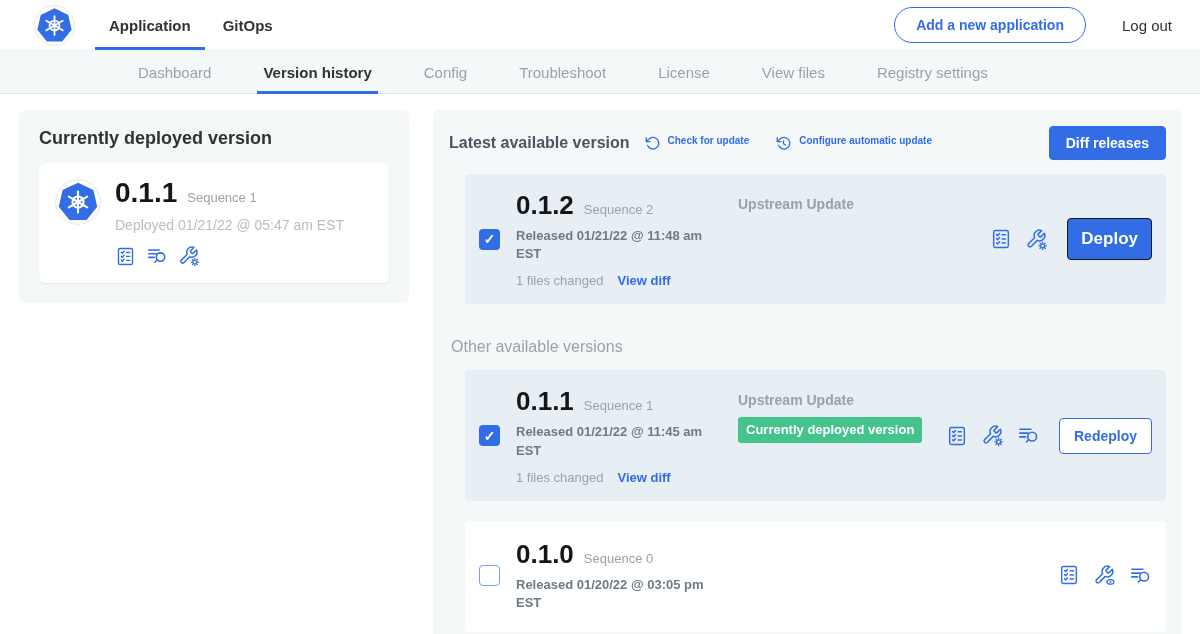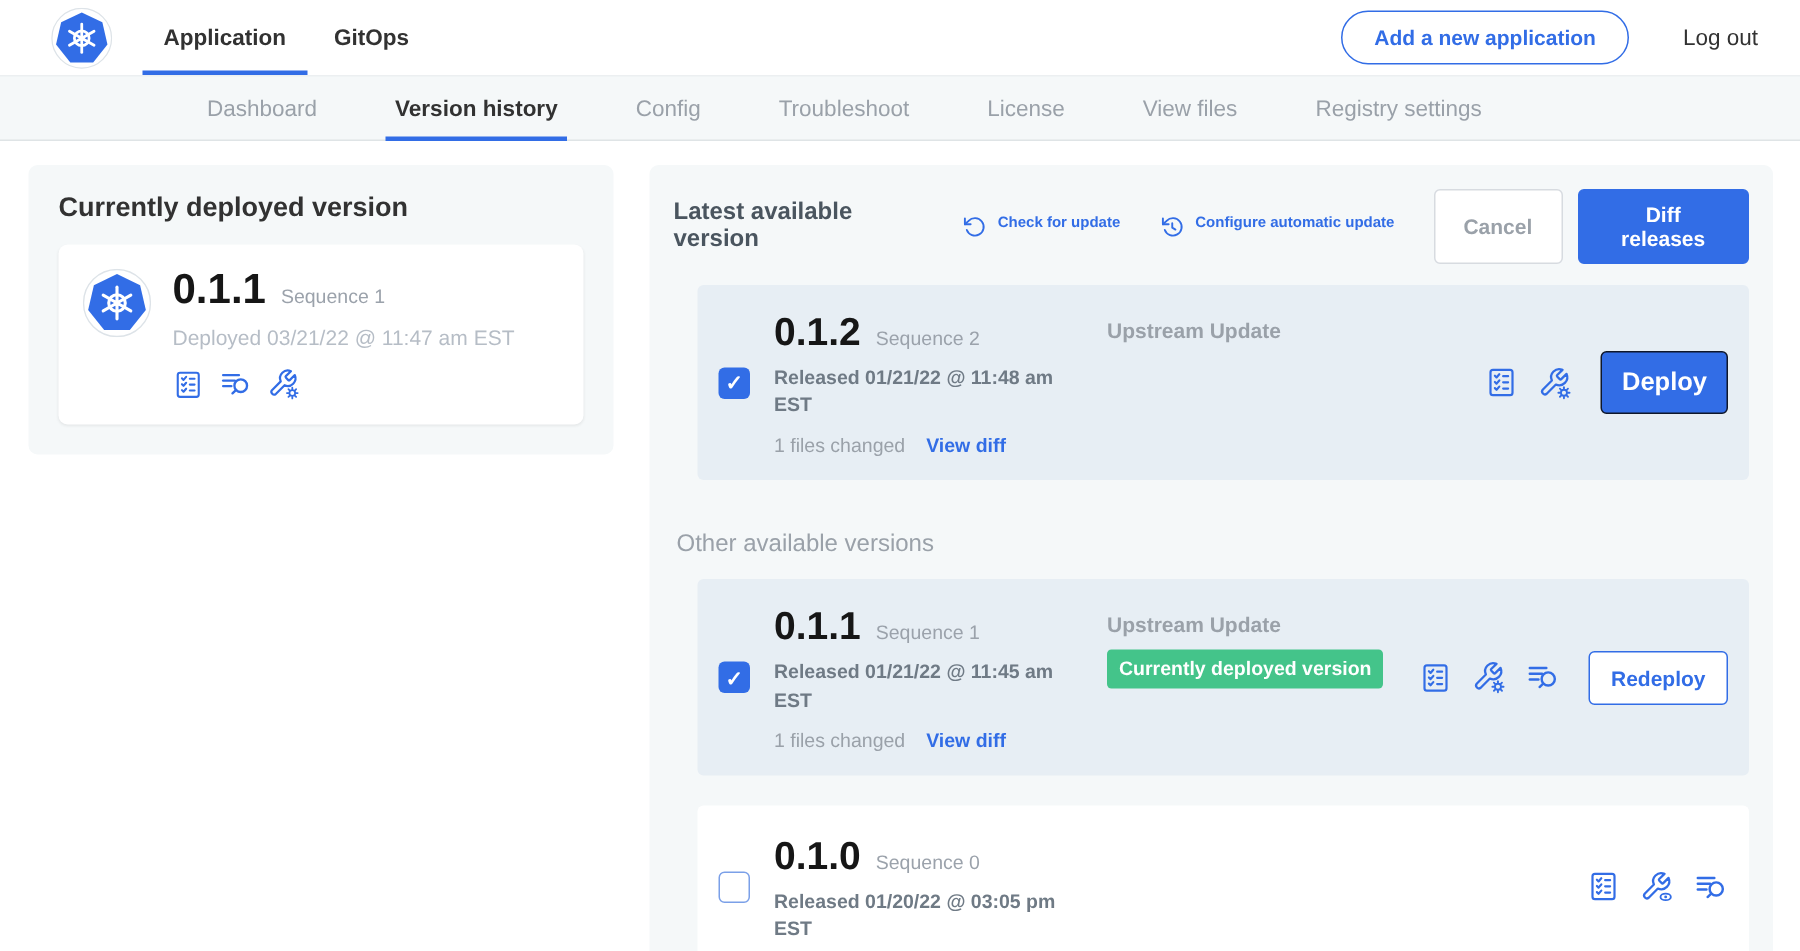--- a/index.html
+++ b/index.html
@@ -199,21 +199,21 @@
         <div class="dep-logo">
           <svg class="icon" width="46" height="46">
               <use href="#i-k8s"></use>
             </svg>
         </div>
         <div>
           <div class="ver-line">
             <span class="ver-big">0.1.1</span>
             <span class="seq">Sequence 1</span>
           </div>
-          <div class="dep-meta">Deployed 03/21/22 @ 11:47 am EST</div>
+          <div class="dep-meta">Deployed 01/21/22 @ 05:47 am EST</div>
           <div class="icon-row">
             <span class="icon-btn">
                 <svg class="icon" width="21" height="21">
                   <use href="#i-checklist"></use>
                 </svg>
               </span>
             <span class="icon-btn">
                 <svg class="icon" width="22" height="22">
                   <use href="#i-diff"></use>
                 </svg>
@@ -237,21 +237,20 @@
             </svg>
           <span>Check for update</span>
         </span>
         <span class="hdr-link">
           <svg class="icon" width="17" height="17">
               <use href="#i-clock-update"></use>
             </svg>
           <span>Configure automatic update</span>
         </span>
         <div class="header-actions">
-          <button class="btn-cancel">Cancel</button>
           <button class="btn-primary">Diff releases</button>
         </div>
       </div>
 
       <div class="version-row highlight">
         <div class="checkbox checked"></div>
         <div class="row-main">
           <div class="ver-line">
             <span class="row-ver">0.1.2</span>
             <span class="seq">Sequence 2</span>

